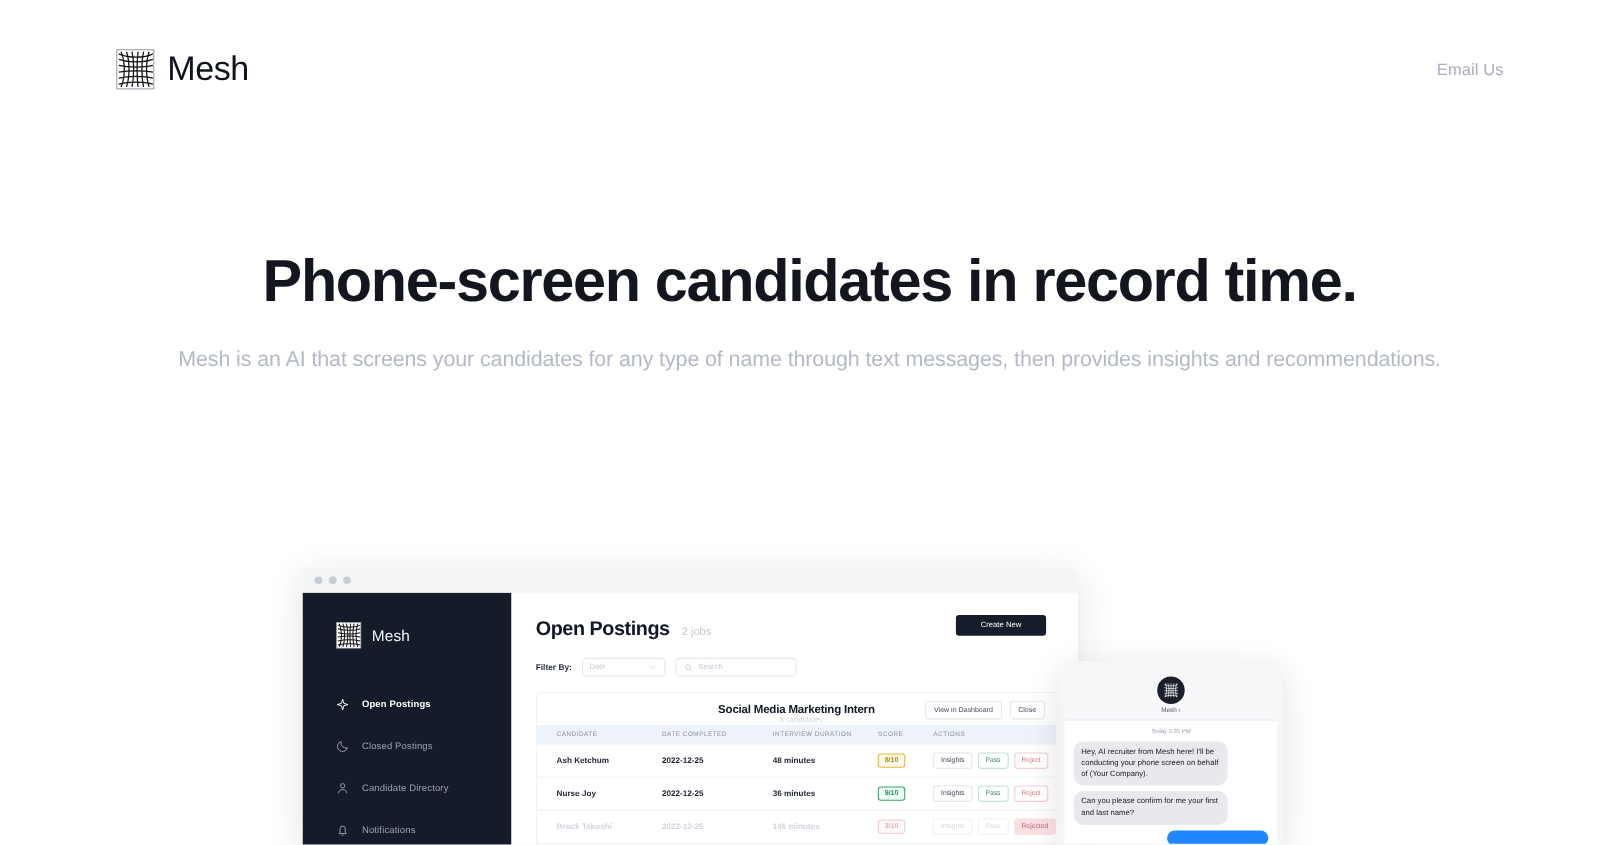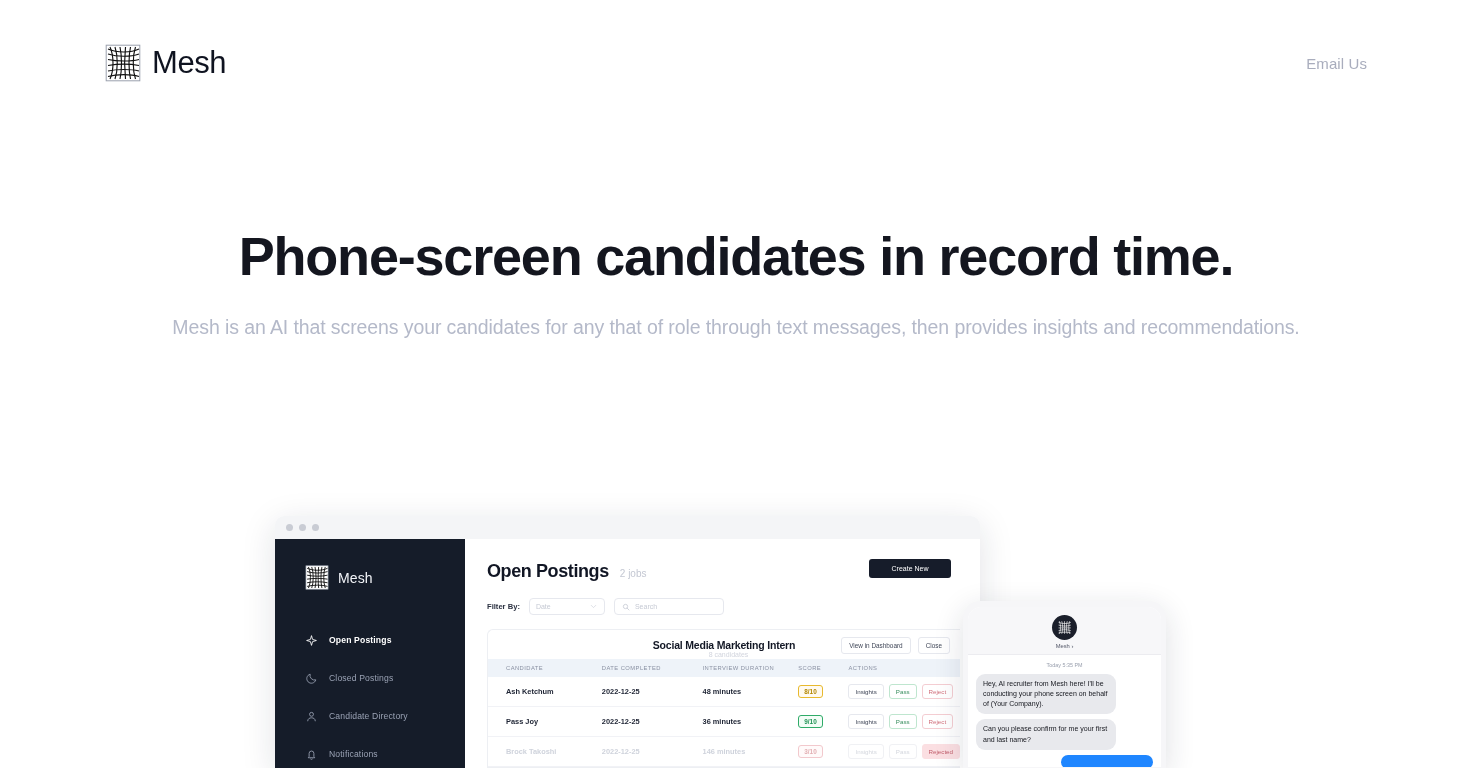--- a/index.html
+++ b/index.html
@@ -199,21 +199,21 @@
         <path d="M3 32.5 C12 30, 26 30, 34 32.5"></path>
       </g>
     </svg>
     <span class="brand-name">Mesh</span>
   </div>
   <a class="nav-link" href="#">Email Us</a>
 </header>
 
 <section class="hero">
   <h1 class="hero-title">Phone-screen candidates in record time.</h1>
-  <p class="hero-sub">Mesh is an AI that screens your candidates for any that of role through text messages, then provides insights and recommendations.</p>
+  <p class="hero-sub">Mesh is an AI that screens your candidates for any type of name through text messages, then provides insights and recommendations.</p>
 </section>
 
 <section class="showcase">
 
   <div class="browser">
     <div class="browser-bar">
       <span class="dot"></span>
       <span class="dot"></span>
       <span class="dot"></span>
     </div>
@@ -324,21 +324,21 @@
                   <td><span class="score amber">8/10</span></td>
                   <td>
                     <div class="cell-actions">
                       <button class="act ">Insights</button>
                       <button class="act pass">Pass</button>
                       <button class="act reject">Reject</button>
                     </div>
                   </td>
                 </tr>
                 <tr>
-                  <td>Pass Joy</td>
+                  <td>Nurse Joy</td>
                   <td>2022-12-25</td>
                   <td>36 minutes</td>
                   <td><span class="score green">9/10</span></td>
                   <td>
                     <div class="cell-actions">
                       <button class="act ">Insights</button>
                       <button class="act pass">Pass</button>
                       <button class="act reject">Reject</button>
                     </div>
                   </td>

